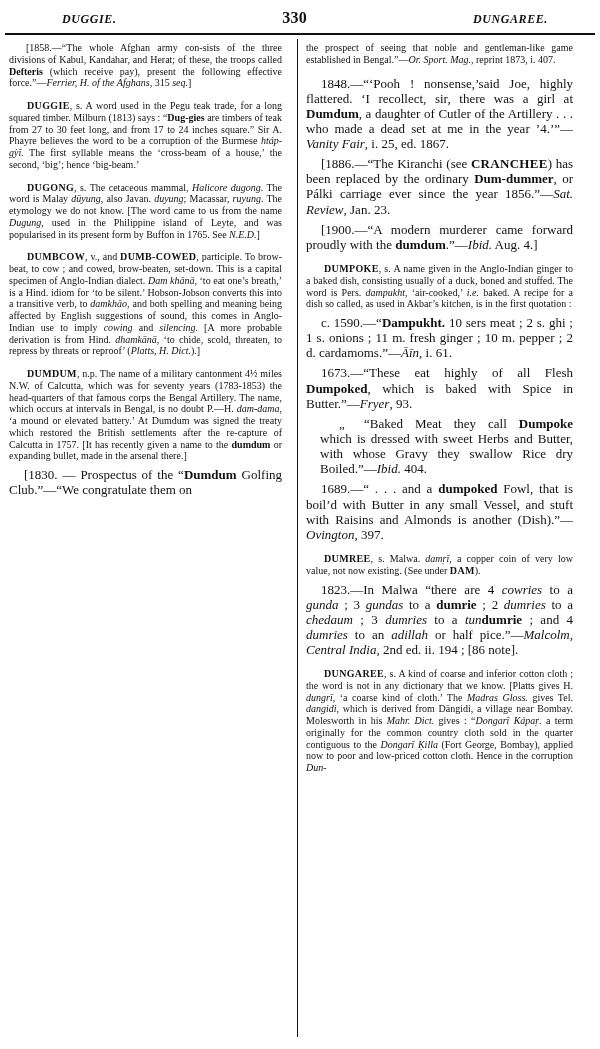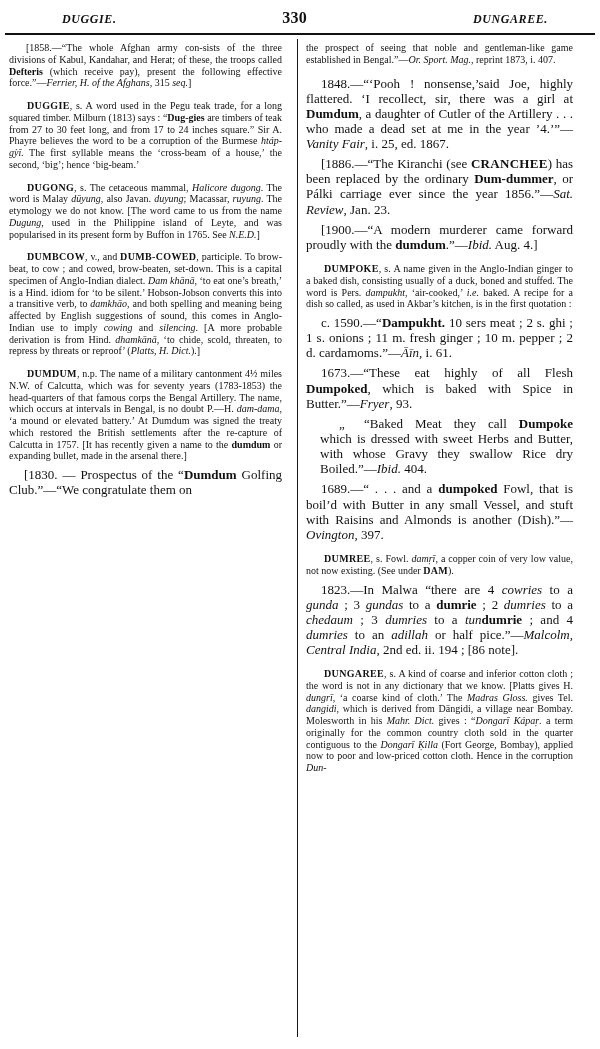--- a/index.html
+++ b/index.html
@@ -192,21 +192,21 @@
         <p class="quote hang">
           <span style="display:inline-block;width:44px;text-align:center;">„</span><span>“Baked Meat they call </span><span class="bd">Dumpoke</span><span> which is dressed with sweet Herbs and Butter, with whose Gravy they swallow Rice dry Boiled.”—</span><span class="it">Ibid.</span><span> 404.</span>
         </p>
         <p class="quote">
           <span>1689.—“ . . . and a </span><span class="bd">dumpoked</span><span> Fowl, that is boil’d with Butter in any small Vessel, and stuft with Raisins and Almonds is another (Dish).”—</span><span class="it">Ovington</span><span>, 397.</span>
         </p>
       </div>
 
       <div class="entry">
         <p class="para">
-          <span class="headword lead">DUMREE</span><span>, s.  Fowl. </span><span class="it">damṛī</span><span>, a copper coin of very low value, not now existing.  (See under </span><span class="sc">DAM</span><span>).</span>
+          <span class="headword lead">DUMREE</span><span>, s.  Malwa. </span><span class="it">damṛī</span><span>, a copper coin of very low value, not now existing.  (See under </span><span class="sc">DAM</span><span>).</span>
         </p>
         <p class="quote">
           <span>1823.—In Malwa “there are 4 </span><span class="it">cowries</span><span> to a </span><span class="it">gunda</span><span> ; 3 </span><span class="it">gundas</span><span> to a </span><span class="bd">dumrie</span><span> ; 2 </span><span class="it">dumries</span><span> to a </span><span class="it">chedaum</span><span> ; 3 </span><span class="it">dumries</span><span> to a </span><span class="it">tun</span><span class="bd">dumrie</span><span> ; and 4 </span><span class="it">dumries</span><span> to an </span><span class="it">adillah</span><span> or half pice.”—</span><span class="it">Malcolm, Central India</span><span>, 2nd ed. ii. 194 ; [86 note].</span>
         </p>
       </div>
 
       <div class="entry">
         <p class="para">
           <span class="headword lead">DUNGAREE</span><span>, s.  A kind of coarse and inferior cotton cloth ; the word is not in any dictionary that we know.  [Platts gives H. </span><span class="it">dungrī</span><span>, ‘a coarse kind of cloth.’  The </span><span class="it">Madras Gloss.</span><span> gives Tel. </span><span class="it">dangidi</span><span>, which is derived from Dāngidi, a village near Bombay.  Molesworth in his </span><span class="it">Mahr. Dict.</span><span> gives : “</span><span class="it">Dongarī Kápaṛ.</span><span> a term originally for the common country cloth sold in the quarter contiguous to the </span><span class="it">Dongarī Ḳilla</span><span> (Fort George, Bombay), applied now to poor and low-priced cotton cloth.  Hence in the corruption </span><span class="it">Dun-</span>
         </p>

